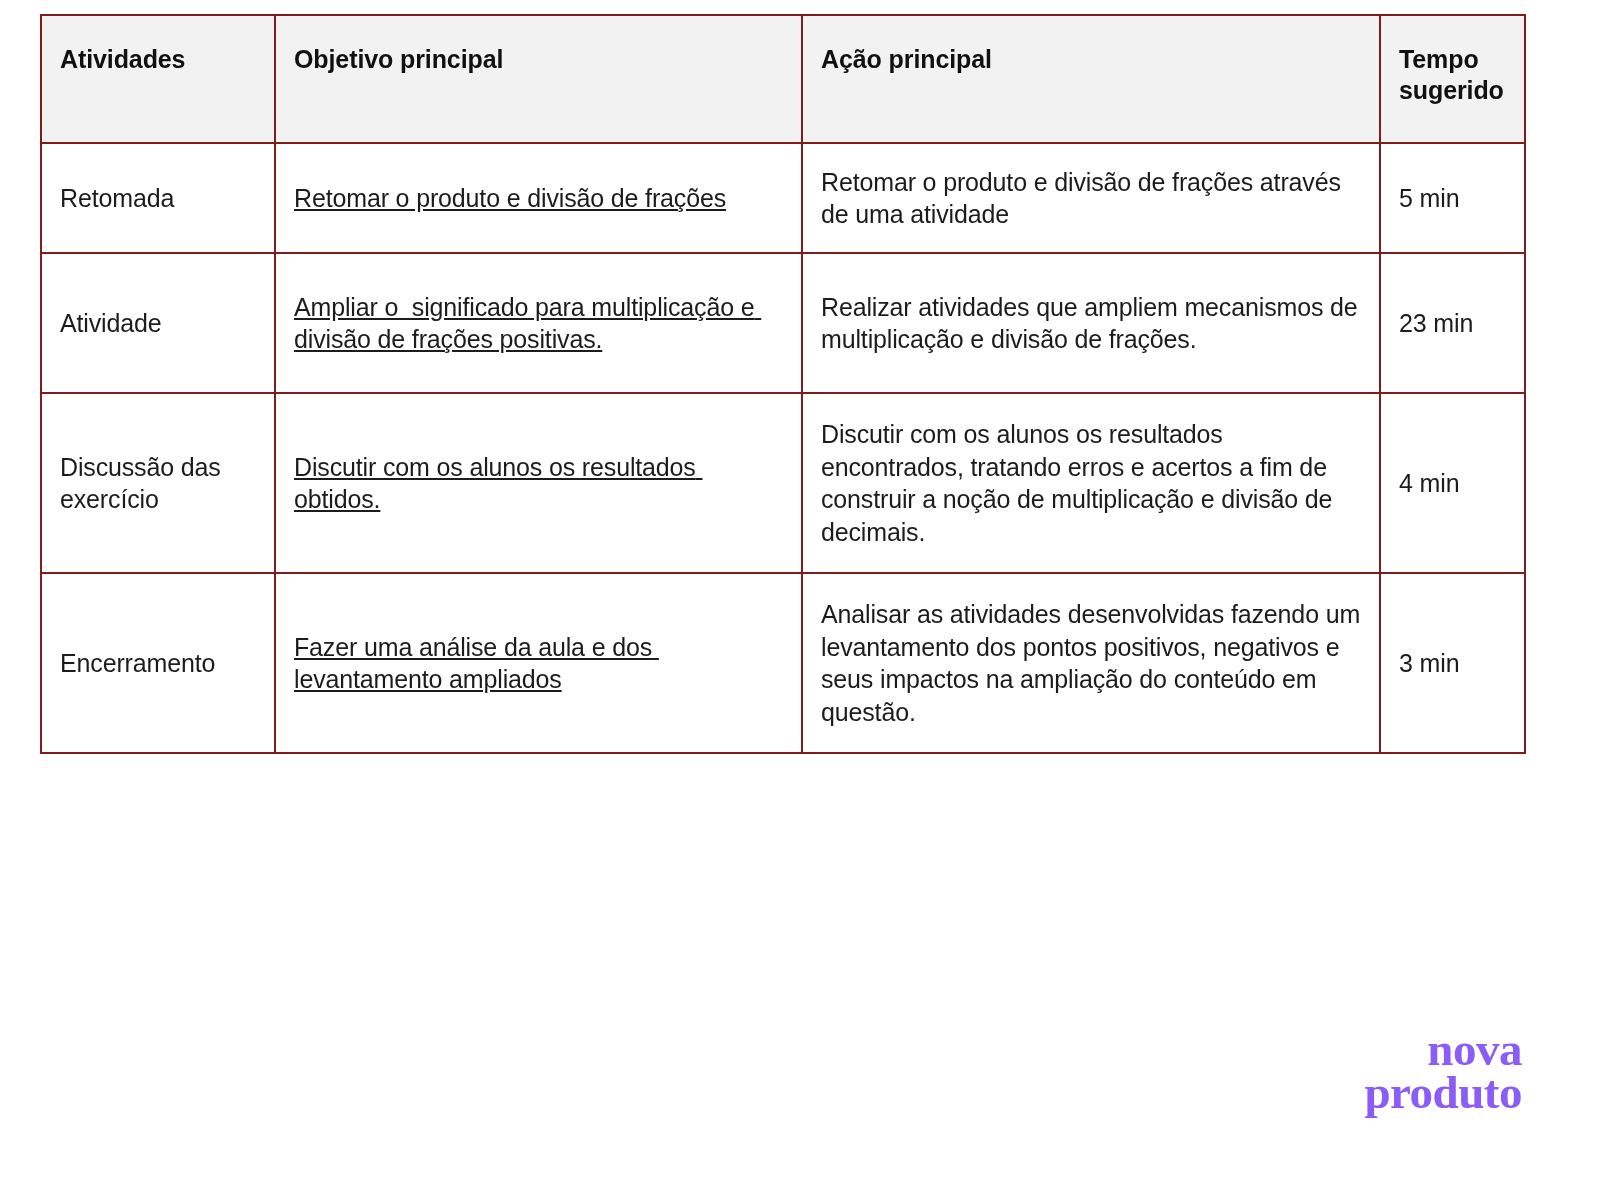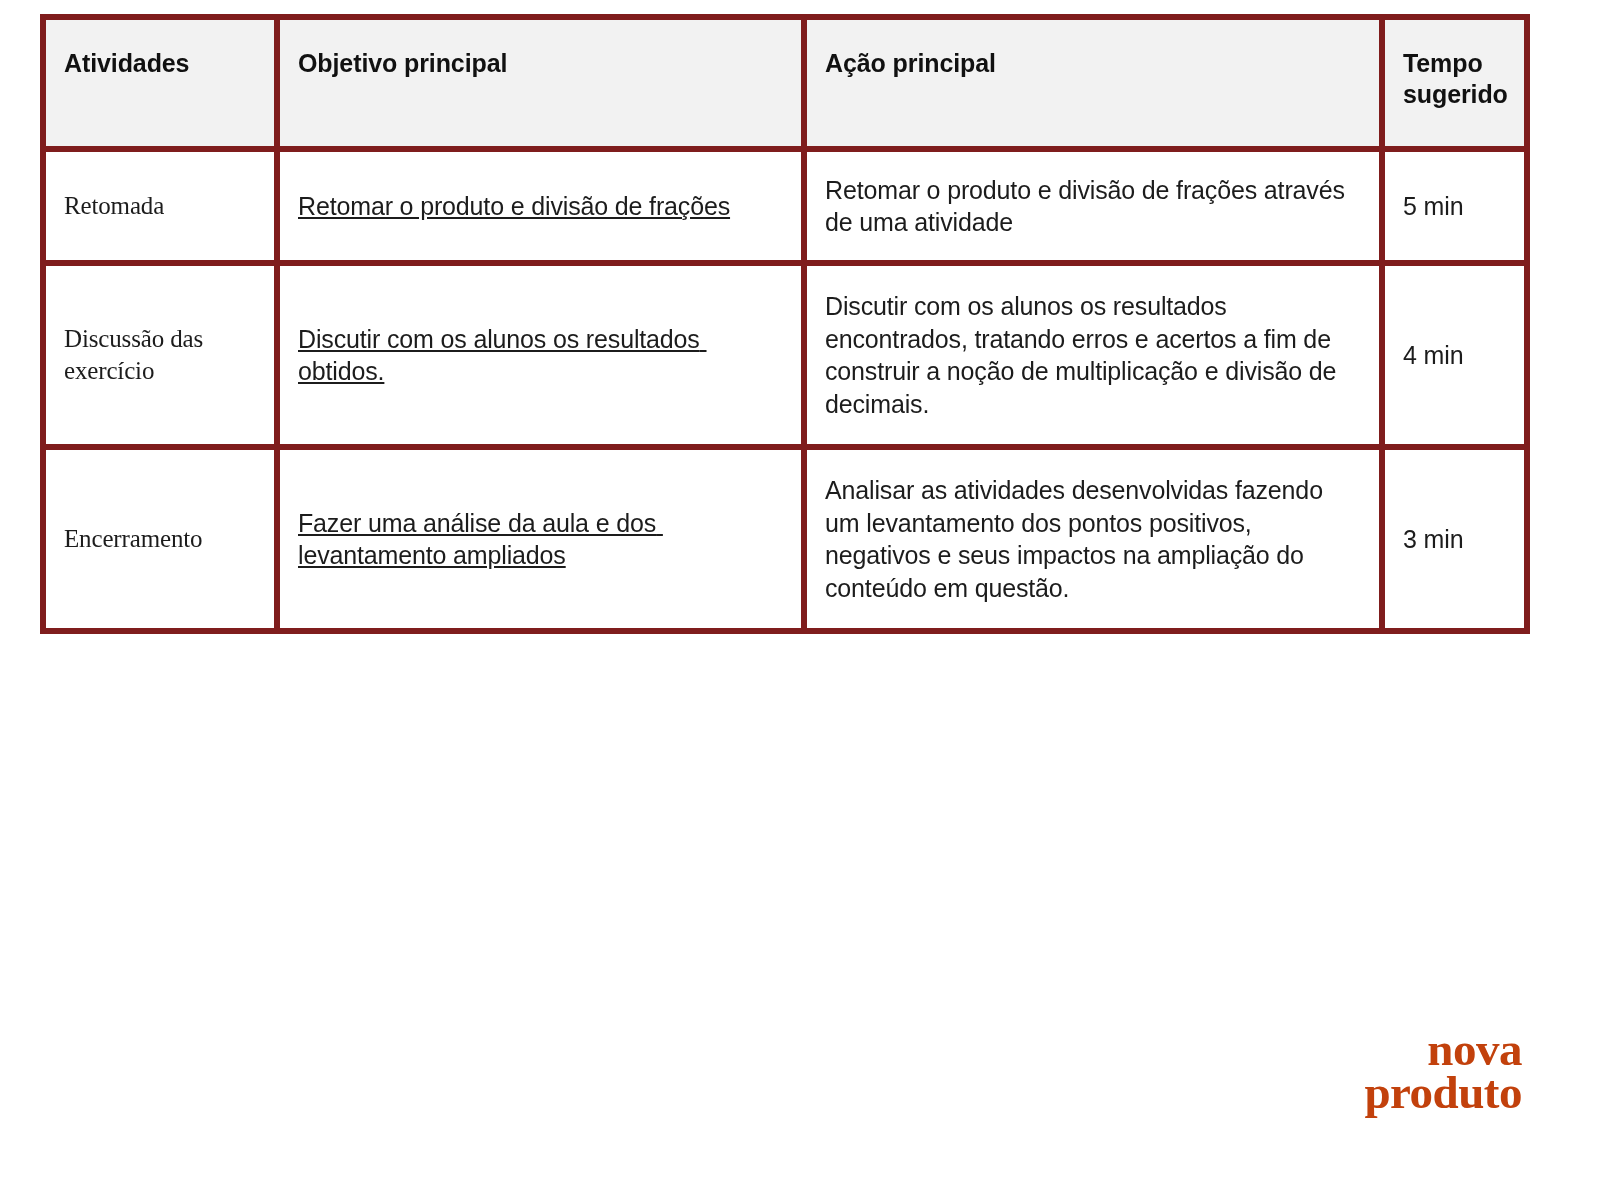--- a/index.html
+++ b/index.html
@@ -32,21 +32,21 @@
     background: #ffffff;
   }
 
   table.activities col.c-atividades { width: 234px; }
   table.activities col.c-objetivo   { width: 527px; }
   table.activities col.c-acao       { width: 578px; }
   table.activities col.c-tempo      { width: 145px; }
 
   table.activities th,
   table.activities td {
-    border: 6px solid #7f1d1d;
+    border: 2px solid #7f1d1d;
     vertical-align: middle;
     text-align: left;
     padding: 14px 18px;
   }
 
   
   table.activities thead th {
     background: #f2f2f2;
     font-weight: 700;
     font-size: 25px;
@@ -61,21 +61,21 @@
 
   
   table.activities tbody td {
     font-weight: 400;
     font-size: 25px;
     line-height: 1.30;
     color: #1c1c1c;
     letter-spacing: -0.15px;
   }
 
-  td.cell-atividade   { padding-left: 18px; font-family: Liberation Serif, serif; }
+  td.cell-atividade   { padding-left: 18px; }
   td.cell-objetivo    { padding-left: 18px; text-decoration: underline; }
   td.cell-acao        { padding-left: 18px; }
   td.cell-tempo       { padding-left: 16px; white-space: nowrap; }
 
   
   tr.row-h1 td { height: 80px; }
   tr.row-h2 td { height: 110px; }
   tr.row-h3 td { height: 150px; }
   tr.row-h4 td { height: 150px; }
   tr.row-h5 td { height: 110px; }
@@ -85,21 +85,21 @@
   
   .brand {
     position: absolute;
     right: 78px;
     bottom: 85px;
     text-align: right;
     font-family: "Liberation Serif", serif;
     font-weight: 700;
     font-size: 47px;
     line-height: 0.93;
-    color: #c2410c;
+    color: #8b5cf6;
     letter-spacing: -0.5px;
     user-select: none;
   }
   .brand .brand-line { display: block; }
 </style>
 </head>
 <body>
 
 <div class="sheet">
   <table class="activities">
@@ -124,20 +124,26 @@
 
     <tbody>
 
       <tr class="row-h1">
         <td class="cell-atividade">Retomada</td>
         <td class="cell-objetivo nowrap-pre">Retomar o produto e divisão de frações</td>
         <td class="cell-acao nowrap-pre">Retomar o produto e divisão de frações através de uma atividade</td>
         <td class="cell-tempo">5 min</td>
       </tr>
 
+      <tr class="row-h2">
+        <td class="cell-atividade">Atividade</td>
+        <td class="cell-objetivo nowrap-pre">Ampliar o  significado para multiplicação e divisão de frações positivas.</td>
+        <td class="cell-acao nowrap-pre">Realizar atividades que ampliem mecanismos de multiplicação e divisão de frações.</td>
+        <td class="cell-tempo">23 min</td>
+      </tr>
 
       <tr class="row-h3">
         <td class="cell-atividade">Discussão das exercício</td>
         <td class="cell-objetivo nowrap-pre">Discutir com os alunos os resultados obtidos.</td>
         <td class="cell-acao nowrap-pre">Discutir com os alunos os resultados encontrados, tratando erros e acertos a fim de construir a noção de multiplicação e divisão de decimais.</td>
         <td class="cell-tempo">4 min</td>
       </tr>
 
       <tr class="row-h4">
         <td class="cell-atividade">Encerramento</td>

